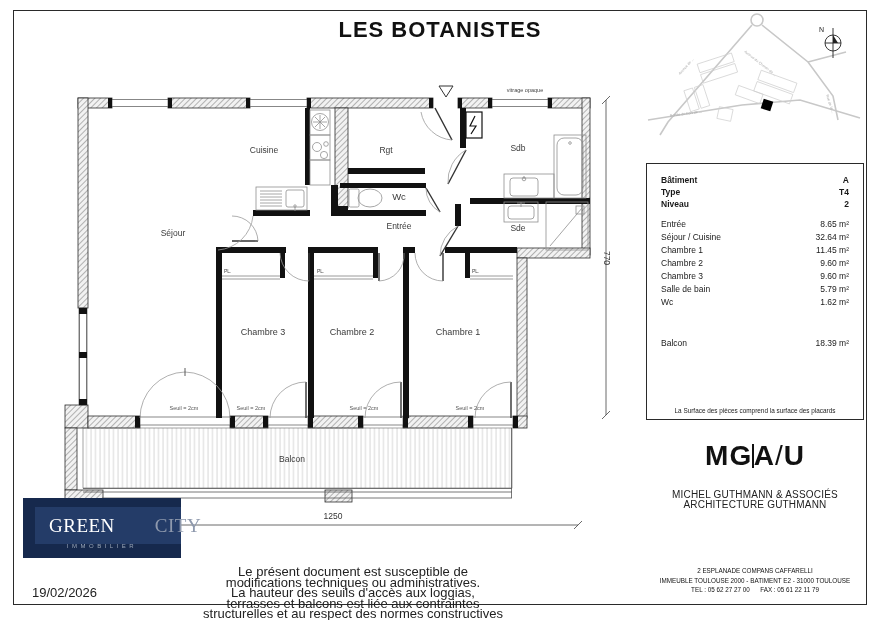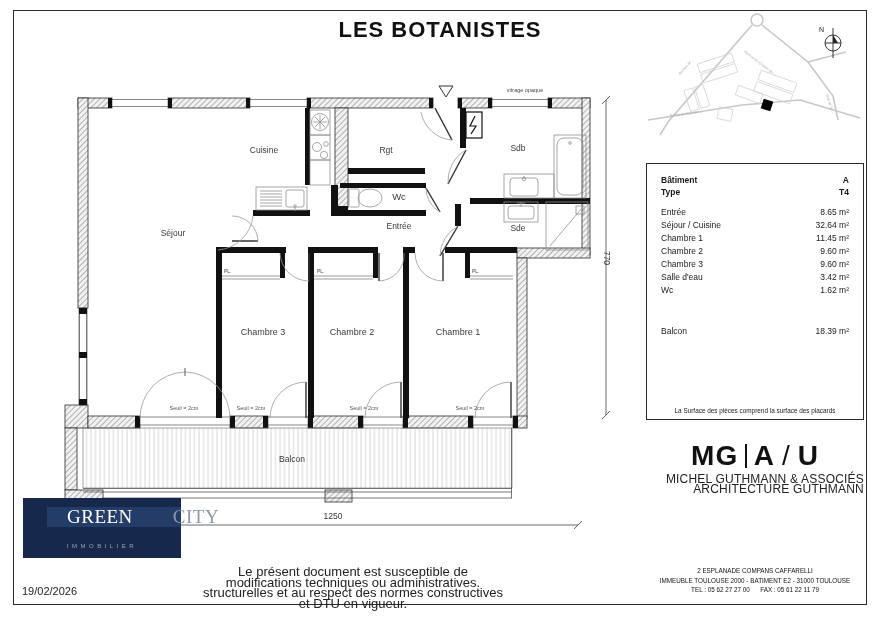--- a/index.html
+++ b/index.html
@@ -14,37 +14,37 @@
   #infobox{top:163px;width:218px;height:257px;border:1px solid #2a2a2a;box-sizing:border-box;
            padding:10px 14px 0 14px;font-size:8.5px;}
   .row{display:flex;justify-content:space-between;line-height:12px;}
   .hdr{font-weight:bold;}
   .gap8{height:8px;} .gap14{height:14px;}
   .arearow{line-height:13px;}
   #note{position:absolute;left:0;bottom:5px;width:100%;text-align:center;font-size:6.4px;color:#222;}
   #infobox{position:absolute;}
 
   #mgau{position:absolute;top:440px;width:218px;text-align:center;}
-  #mgau .big{font-size:28px;font-weight:bold;color:#111;letter-spacing:1px;display:inline-flex;align-items:center;gap:7px;}
+  #mgau .big{font-size:28px;font-weight:bold;color:#111;letter-spacing:1px;display:inline-flex;align-items:center;}
   #mgau .bar{display:inline-block;width:1.5px;height:24px;background:#111;}
   #mgau .slash{font-weight:normal;}
-  #mgau .tag{margin-top:3px;font-size:12px;letter-spacing:.2px;color:#222;text-align:right;line-height:9.5px;}
+  #mgau .tag{margin-top:18px;font-size:10px;letter-spacing:.2px;color:#222;text-align:center;line-height:9.5px;}
 
   #gc{position:absolute;left:23px;top:498px;width:158px;height:60px;background:#16294d;}
-  #gc .band{position:absolute;left:24px;top:9px;right:0;height:20px;background:#243c68;
-            display:flex;align-items:center;padding-left:20px;
+  #gc .band{position:absolute;left:12px;top:9px;right:0;height:37px;background:#243c68;
+            display:flex;align-items:center;padding-left:14px;
             font-family:"Liberation Serif",serif;font-size:19px;letter-spacing:.5px;}
   #gc .green{color:#ffffff;} #gc .city{color:#8e99ad;margin-left:40px;}
   #gc .immo{position:absolute;left:0;right:0;top:45px;text-align:center;font-size:6px;
             letter-spacing:3.5px;color:#98a4b6;}
   #gcaddr{position:absolute;top:566px;width:218px;text-align:center;font-size:6.3px;line-height:9.5px;color:#111;}
 
   #disclaimer{position:absolute;left:203px;top:567px;width:300px;text-align:center;
               font-size:13px;line-height:10.5px;color:#222;}
-  #date{position:absolute;left:22px;top:585px;font-size:11px;color:#222;}
+  #date{position:absolute;left:32px;top:585px;font-size:13px;color:#222;}
 </style>
 </head>
 <body>
 
 <div id="page">
   <div id="frame"></div>
   <div id="title">LES BOTANISTES</div>
 
   <svg width="877" height="620" viewBox="0 0 877 620" style="position:absolute;left:0;top:0">
     <defs>
@@ -325,20 +325,24 @@
 
   <div id="infobox" class="rcol">
     <div class="row hdr">
       <span>Bâtiment</span>
       <span>A</span>
       </div>
     <div class="row hdr">
       <span>Type</span>
       <span>T4</span>
       </div>
+    <div class="row hdr">
+      <span>Niveau</span>
+      <span>2</span>
+      </div>
     <div class="gap8"></div>
     <div class="row arearow">
       <span>Entrée</span>
       <span>8.65 m²</span>
       </div>
     <div class="row arearow">
       <span>Séjour / Cuisine</span>
       <span>32.64 m²</span>
       </div>
     <div class="row arearow">
@@ -347,22 +351,22 @@
       </div>
     <div class="row arearow">
       <span>Chambre 2</span>
       <span>9.60 m²</span>
       </div>
     <div class="row arearow">
       <span>Chambre 3</span>
       <span>9.60 m²</span>
       </div>
     <div class="row arearow">
-      <span>Salle d'eau</span>
-      <span>3.42 m²</span>
+      <span>Salle de bain</span>
+      <span>5.79 m²</span>
       </div>
     <div class="row arearow">
       <span>Wc</span>
       <span>1.62 m²</span>
       </div>
     <div class="gap14"></div>
     <div class="gap14"></div>
     <div class="row arearow">
       <span>Balcon</span>
       <span>18.39 m²</span>
@@ -396,16 +400,17 @@
     <div>IMMEUBLE TOULOUSE 2000 - BATIMENT E2 - 31000 TOULOUSE</div>
     <div>
       <span>TEL : 05 62 27 27 00</span>
       &nbsp;&nbsp;&nbsp;&nbsp;
       <span>FAX : 05 61 22 11 79</span>
     </div>
   </div>
 
   <div id="disclaimer">
     <div>Le présent document est susceptible de modifications techniques ou administratives.</div>
+    <div>La hauteur des seuils d'accès aux loggias, terrasses et balcons est liée aux contraintes</div>
     <div>structurelles et au respect des normes constructives et DTU en vigueur.</div>
   </div>
   <div id="date">19/02/2026</div>
 </div>
 
 </body></html>

